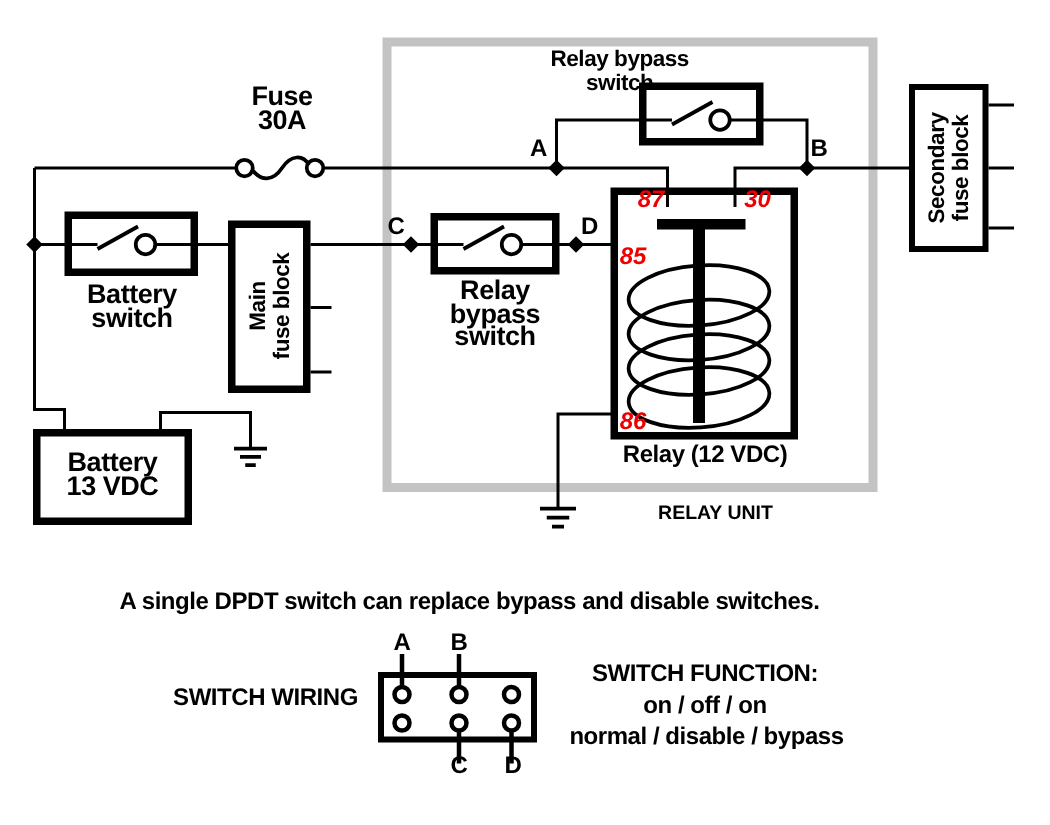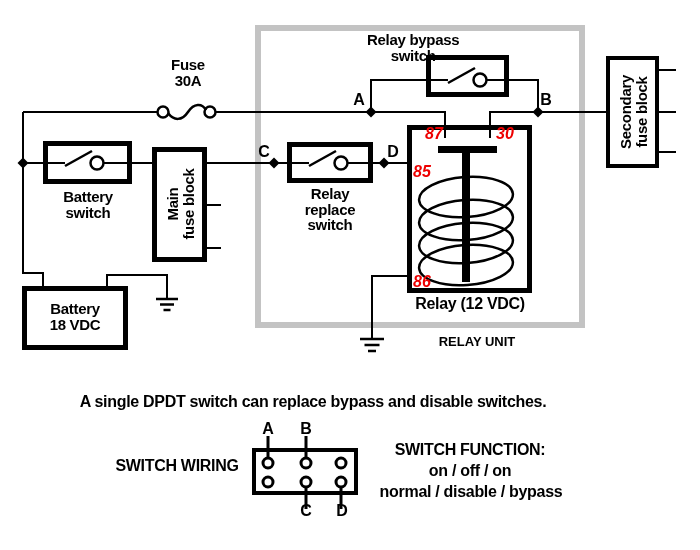--- a/index.html
+++ b/index.html
@@ -2,21 +2,21 @@
 <html><head>
 <meta charset="utf-8">
 <style>
   html,body{margin:0;padding:0;background:#fff;}
   .stage{
     position:relative;width:700px;height:550px;background:#fff;overflow:hidden;
     font-family:"Liberation Sans",sans-serif;font-weight:bold;color:#000;
   }
   svg.wires{position:absolute;left:0;top:0;}
   .lbl{
-    position:absolute;font-size:15px;line-height:15.5px;letter-spacing:-0.3px;
+    position:absolute;font-size:18px;line-height:15.5px;letter-spacing:-0.3px;
     text-align:center;transform:translateX(-50%);white-space:nowrap;
   }
   .lbl-left{
     position:absolute;font-size:15px;line-height:15.5px;letter-spacing:-0.3px;
     text-align:center;white-space:nowrap;
   }
   .lbl-rot{
     position:absolute;font-size:15px;line-height:15.5px;letter-spacing:-0.3px;
     text-align:center;transform:translate(-50%,-50%) rotate(-90deg);white-space:nowrap;
   }
@@ -128,31 +128,31 @@
     <div>switch</div>
   </div>
 
   <div class="lbl-rot" style="left:180px;top:204px">
     <div>Main</div>
     <div>fuse block</div>
   </div>
 
   <div class="lbl" style="left:75px;top:301px">
     <div>Battery</div>
-    <div>18 VDC</div>
+    <div>13 VDC</div>
   </div>
 
   <div class="lbl-left" style="left:367px;top:32px">
     <div>Relay bypass</div>
     <div>switch</div>
   </div>
 
   <div class="lbl" style="left:330px;top:186px">
     <div>Relay</div>
-    <div>replace</div>
+    <div>bypass</div>
     <div>switch</div>
   </div>
 
   <div class="lbl-rot" style="left:633px;top:112px">
     <div>Secondary</div>
     <div>fuse block</div>
   </div>
 
   <div class="lbl cap" style="left:470px;top:296px">Relay (12 VDC)</div>
 

